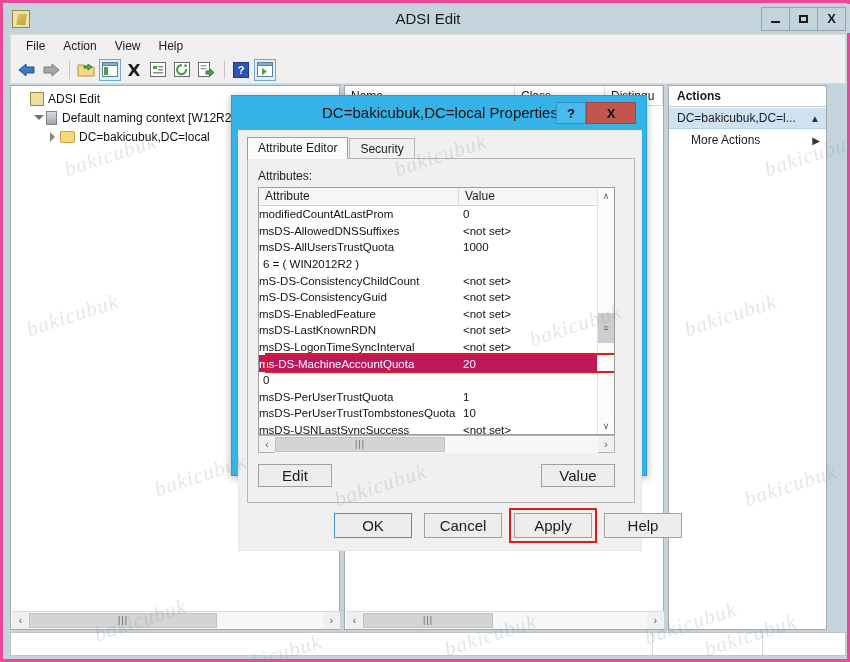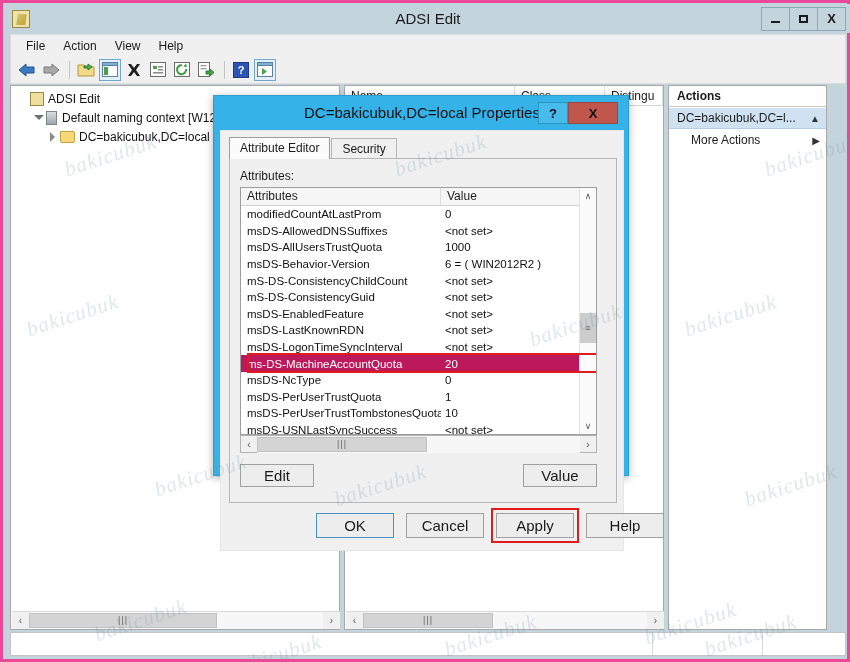--- a/index.html
+++ b/index.html
@@ -197,21 +197,21 @@
     width: 836px; height: 24px;
     background: #ffffff;
     border: 1px solid #c4c4c4;
     display: flex;
   }
   .sb-cell { border-right: 1px solid #d8d8d8; height: 100%; }
 
   
   #dialog {
     position: absolute;
-    left: 210px; top: 92px;
+    left: 228px; top: 92px;
     width: 416px; height: 381px;
     background: #35b3e8;
     border: 1px solid #2a9ed0;
     box-shadow: 0 2px 8px rgba(0,0,0,.30);
   }
   #dlg-titlebar {
     position: absolute; left: 0; top: 0; width: 416px; height: 34px;
   }
   #dlg-title {
     position: absolute; left: 0; top: 0; width: 416px; height: 34px;
@@ -285,21 +285,21 @@
     font-size: 12px; color: #1b1b1b;
     padding: 1px 0 0 6px;
     border-right: 1px solid #dcdcdc;
     overflow: hidden; white-space: nowrap;
   }
   .ar {
     display: flex; height: 16.6px; align-items: center;
     font-size: 11.5px; color: #111;
     white-space: nowrap;
   }
-  .ar .c1 { width: 200px; padding-left: 6px; overflow: hidden; }
+  .ar .c1 { width: 200px; overflow: hidden; }
   .ar .c2 { width: 140px; padding-left: 4px; overflow: hidden; }
   .ar.sel { background: #be185d; color: #ffffff; }
 
   #attr-vscroll {
     position: absolute; right: 0; top: 0; width: 17px; height: 100%;
     background: #fbfbfb; border-left: 1px solid #e2e2e2;
   }
   .vs-btn {
     width: 16px; height: 16px;
     display:flex;align-items:center;justify-content:center;
@@ -553,38 +553,37 @@
       <div id="tabstrip">
         <div class="tab active">Attribute Editor</div>
         <div class="tab">Security</div>
       </div>
 
       <div id="tabpanel">
         <div id="attr-label">Attributes:</div>
 
         <div id="attr-list">
           <div id="attr-head">
-            <div class="h" style="width:200px;">Attributes</div>
+            <div class="h" style="width:200px;">Attribute</div>
             <div class="h" style="width:139px;">Value</div>
           </div>
           <div id="attr-rows">
               <div class="ar">
                 <div class="c1">modifiedCountAtLastProm</div>
                 <div class="c2">0</div>
               </div>
               <div class="ar">
                 <div class="c1">msDS-AllowedDNSSuffixes</div>
                 <div class="c2">&lt;not set&gt;</div>
               </div>
               <div class="ar">
                 <div class="c1">msDS-AllUsersTrustQuota</div>
                 <div class="c2">1000</div>
               </div>
               <div class="ar">
-                <div class="c1">msDS-Behavior-Version</div>
                 <div class="c2">6 = ( WIN2012R2 )</div>
               </div>
               <div class="ar">
                 <div class="c1">mS-DS-ConsistencyChildCount</div>
                 <div class="c2">&lt;not set&gt;</div>
               </div>
               <div class="ar">
                 <div class="c1">mS-DS-ConsistencyGuid</div>
                 <div class="c2">&lt;not set&gt;</div>
               </div>
@@ -598,21 +597,20 @@
               </div>
               <div class="ar">
                 <div class="c1">msDS-LogonTimeSyncInterval</div>
                 <div class="c2">&lt;not set&gt;</div>
               </div>
               <div class="ar sel">
                 <div class="c1">ms-DS-MachineAccountQuota</div>
                 <div class="c2">20</div>
               </div>
               <div class="ar">
-                <div class="c1">msDS-NcType</div>
                 <div class="c2">0</div>
               </div>
               <div class="ar">
                 <div class="c1">msDS-PerUserTrustQuota</div>
                 <div class="c2">1</div>
               </div>
               <div class="ar">
                 <div class="c1">msDS-PerUserTrustTombstonesQuota</div>
                 <div class="c2">10</div>
               </div>

